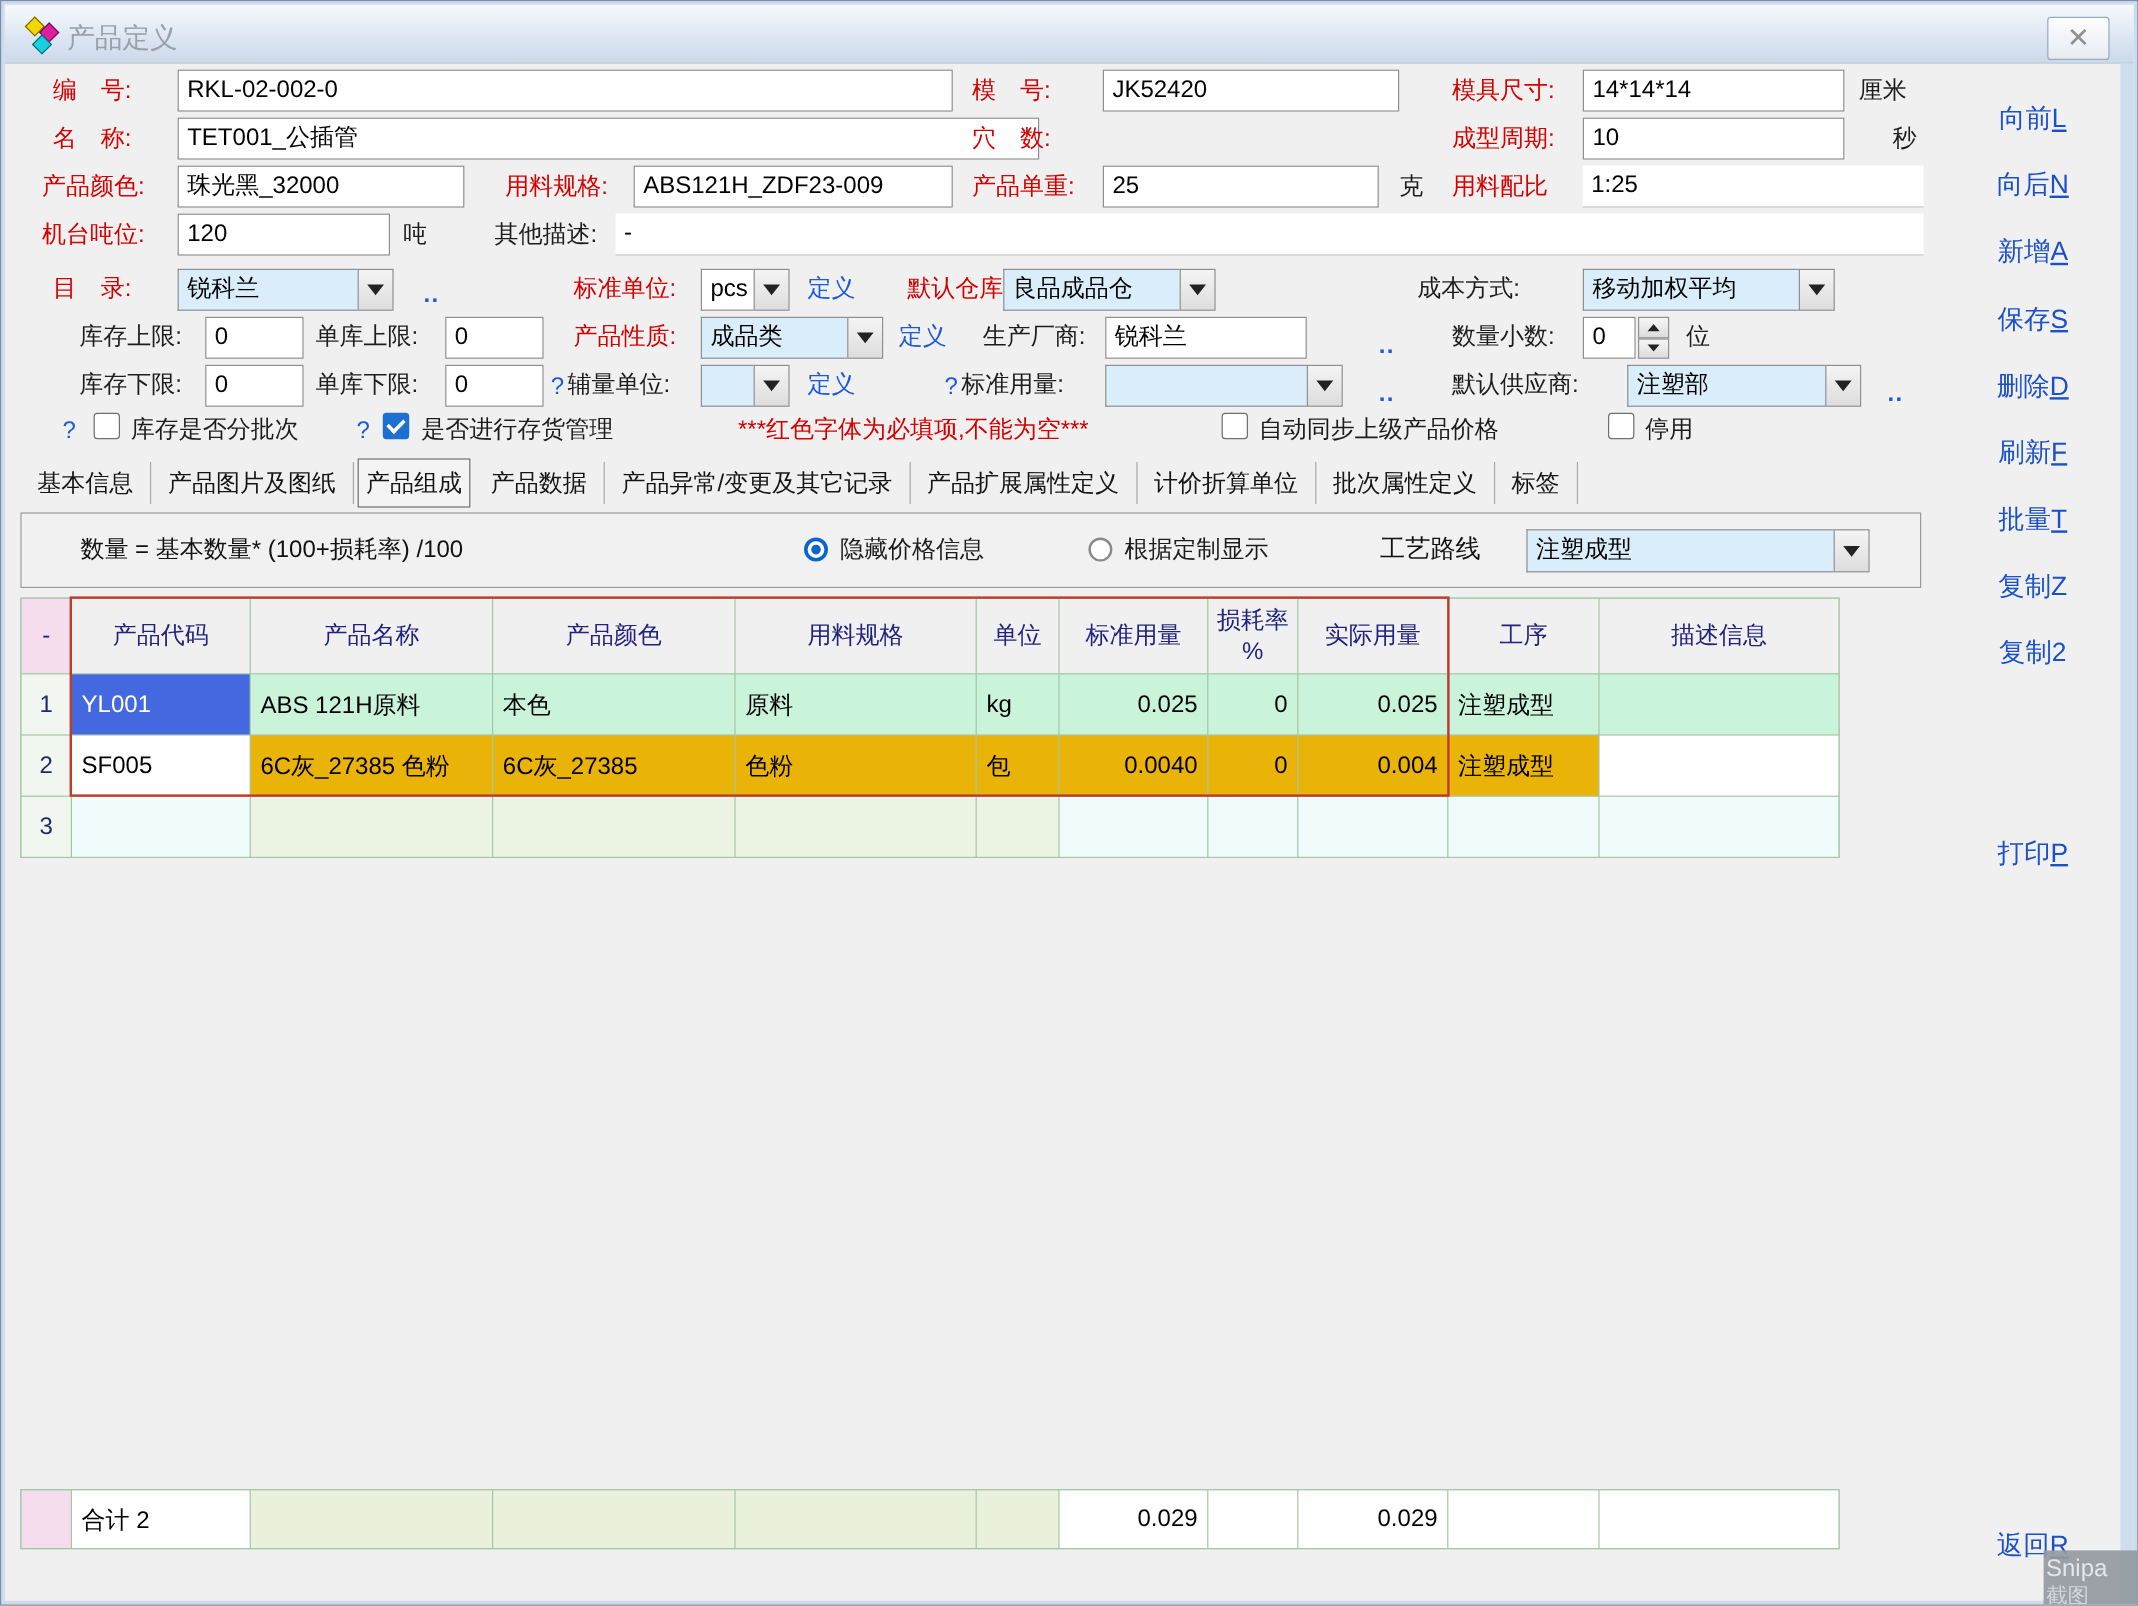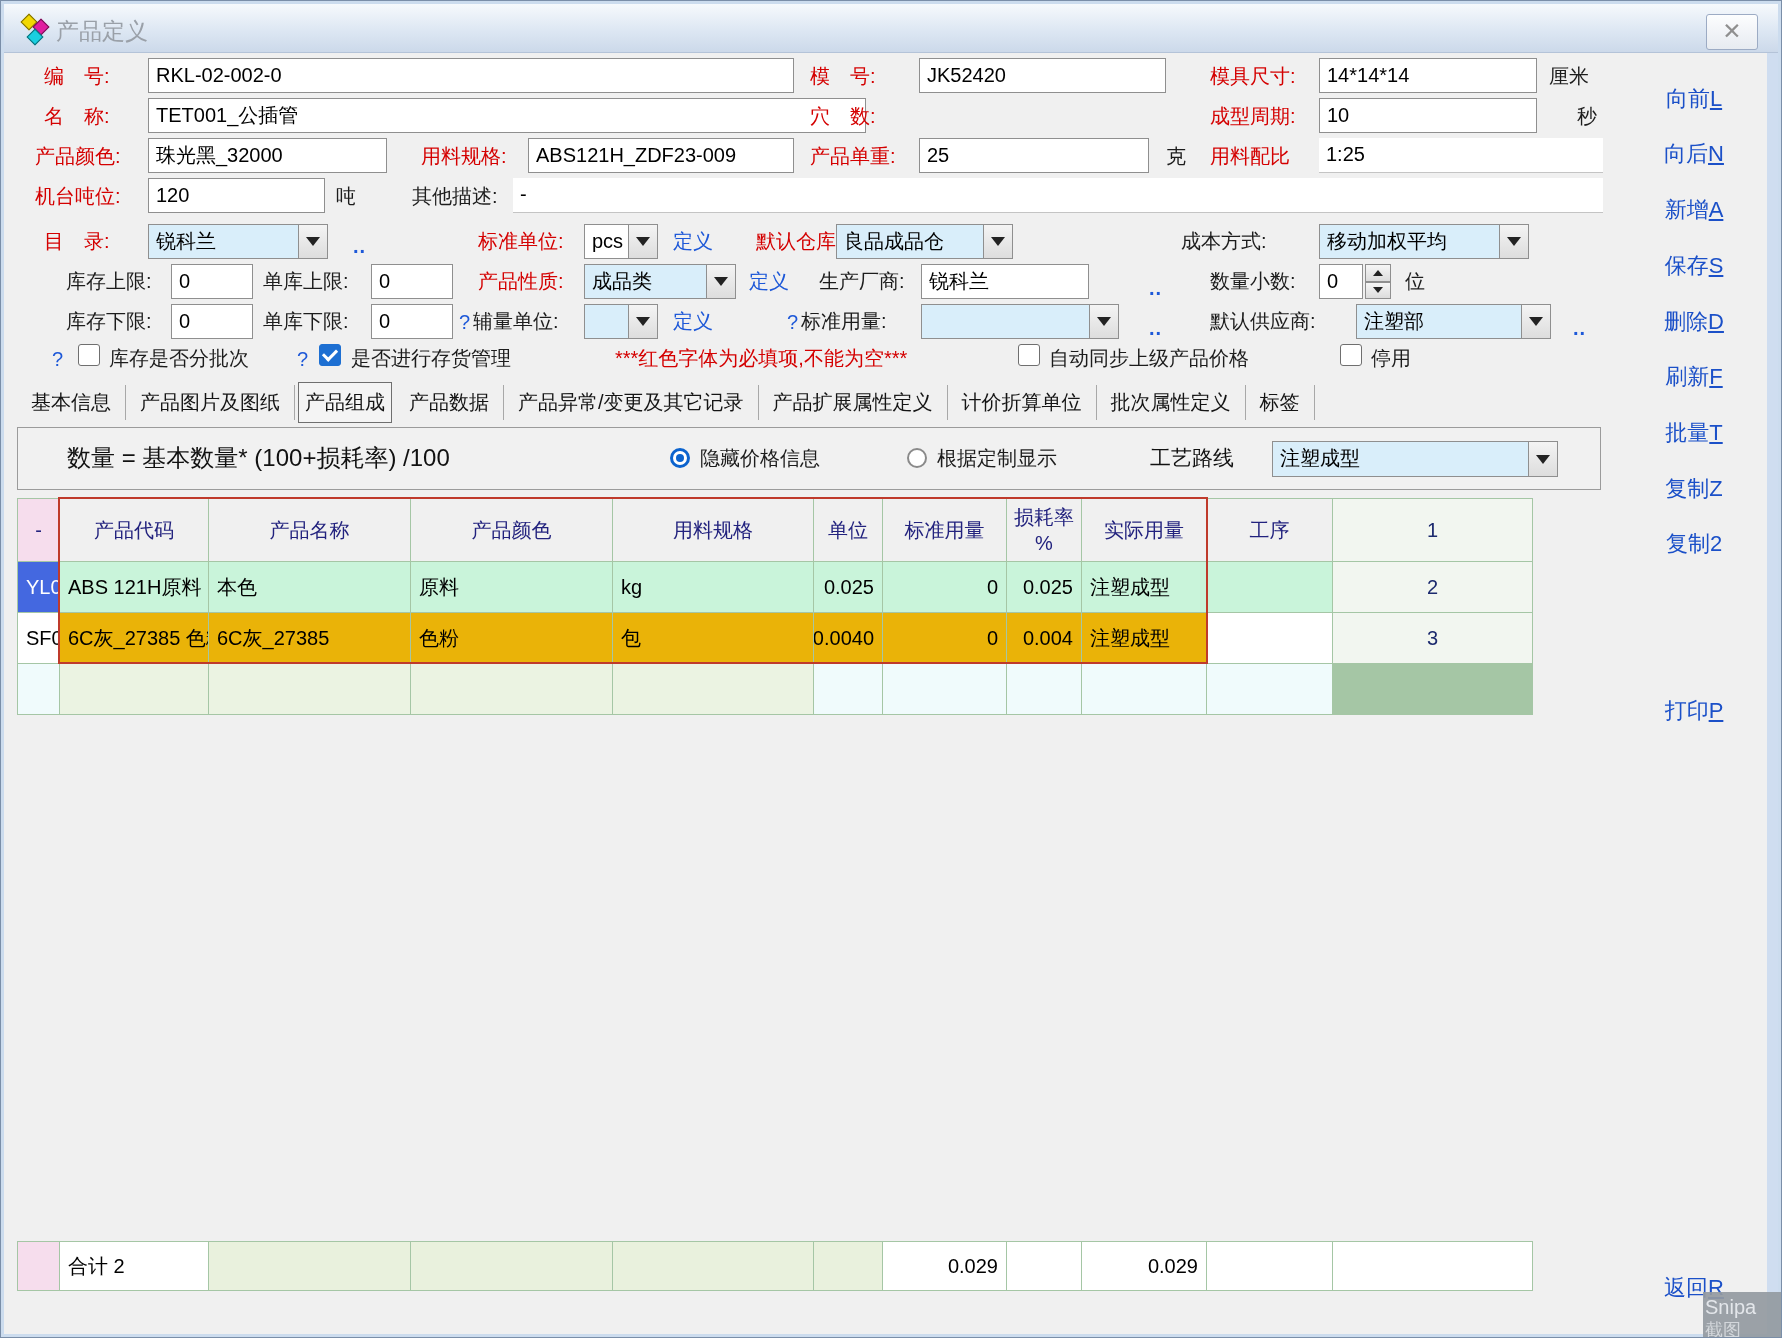--- a/index.html
+++ b/index.html
@@ -55,21 +55,21 @@
   .cbox.checked::after { content:""; display:block; width:11px; height:6px; border-left:3px solid #fff; border-bottom:3px solid #fff; transform:rotate(-45deg); margin:4px 0 0 3px; }
   .chklbl { position:absolute; font-size:20px; line-height:26px; color:#1c1c1c; white-space:nowrap; }
   .rednote { position:absolute; font-size:20px; line-height:26px; color:#d40000; white-space:nowrap; }
   .radio { position:absolute; width:20px; height:20px; border:2px solid #8a8a8a; border-radius:50%; background:#fff; }
   .radio.checked { border:3px solid #0b63ce; }
   .radio.checked::after { content:""; display:block; width:8px; height:8px; border-radius:50%; background:#0b63ce; margin:3px; }
   .tabs { position:absolute; left:16px; top:383px; height:37px; display:flex; align-items:center; font-size:20px; }
   .tab { padding:4px 14px; border-right:1px solid #a8a8a8; color:#141414; white-space:nowrap; }
   .tab.active { border:1px solid #6f6f6f; background:#f4f4f4; padding:6px 6px; margin:0 3px; }
   .formula-panel { position:absolute; left:16px; top:426px; width:1584px; height:63px; border:1px solid #9b9b9b; background:#f1f1f1; }
-  .formula-text { position:absolute; left:49px; top:0; font-size:24px; line-height:60px; color:#111; white-space:nowrap; }
+  .formula-text { position:absolute; left:49px; top:0; font-size:20px; line-height:60px; color:#111; white-space:nowrap; }
   .route-lbl { position:absolute; left:1132px; top:0; font-size:21px; line-height:60px; color:#111; }
   .bom, .bom-totals {
     position:absolute; left:16px; display:grid; gap:1px;
     background:#a5c6a5; border:1px solid #a5c6a5;
     grid-template-columns:41px 148px 201px 201px 200px 68px 123px 74px 124px 125px 199px;
   }
   .bom { top:497px; grid-template-rows:62px 50px 50px 50px; }
   .bom-totals { top:1240px; grid-template-rows:48px; }
   .cell { background:#fff; font-size:20px; display:flex; align-items:center; padding:0 8px; overflow:hidden; white-space:nowrap; }
   .hc { background:#f0f0f0; color:#22227e; justify-content:center; text-align:center; white-space:pre-line; line-height:26px; padding:0 2px; }
@@ -269,20 +269,21 @@
     <div class="cell hc">产品代码</div>
     <div class="cell hc">产品名称</div>
     <div class="cell hc">产品颜色</div>
     <div class="cell hc">用料规格</div>
     <div class="cell hc">单位</div>
     <div class="cell hc">标准用量</div>
     <div class="cell hc">损耗率
 %</div>
     <div class="cell hc">实际用量</div>
     <div class="cell hc">工序</div>
+    <div class="cell hc">描述信息</div>
 
     <div class="cell rn">1</div>
     <div class="cell sel">YL001</div>
     <div class="cell bg-mint">ABS 121H原料</div>
     <div class="cell bg-mint">本色</div>
     <div class="cell bg-mint">原料</div>
     <div class="cell bg-mint">kg</div>
     <div class="cell bg-mint num">0.025</div>
     <div class="cell bg-mint num">0</div>
     <div class="cell bg-mint num">0.025</div>

